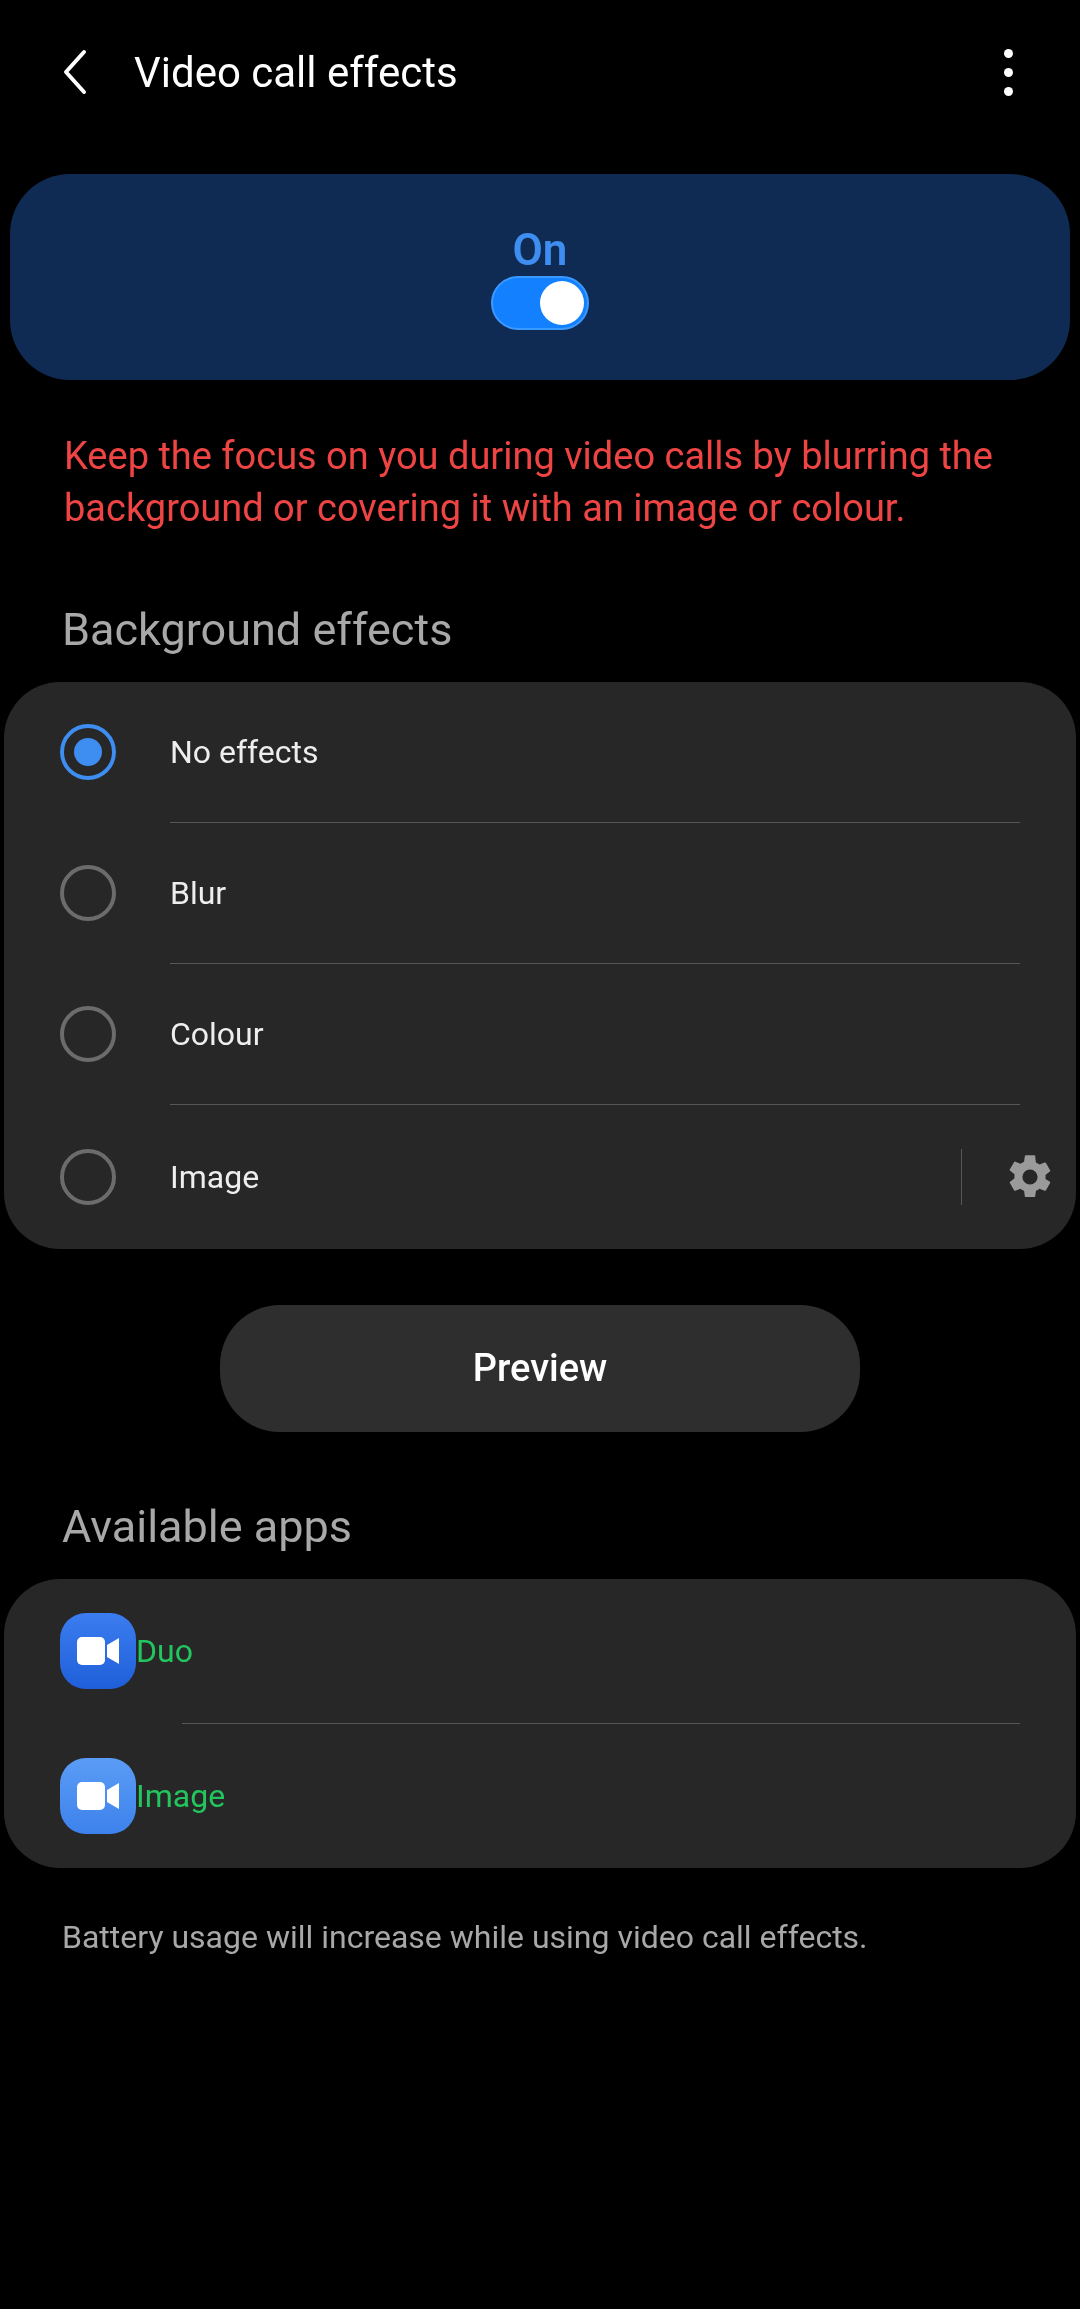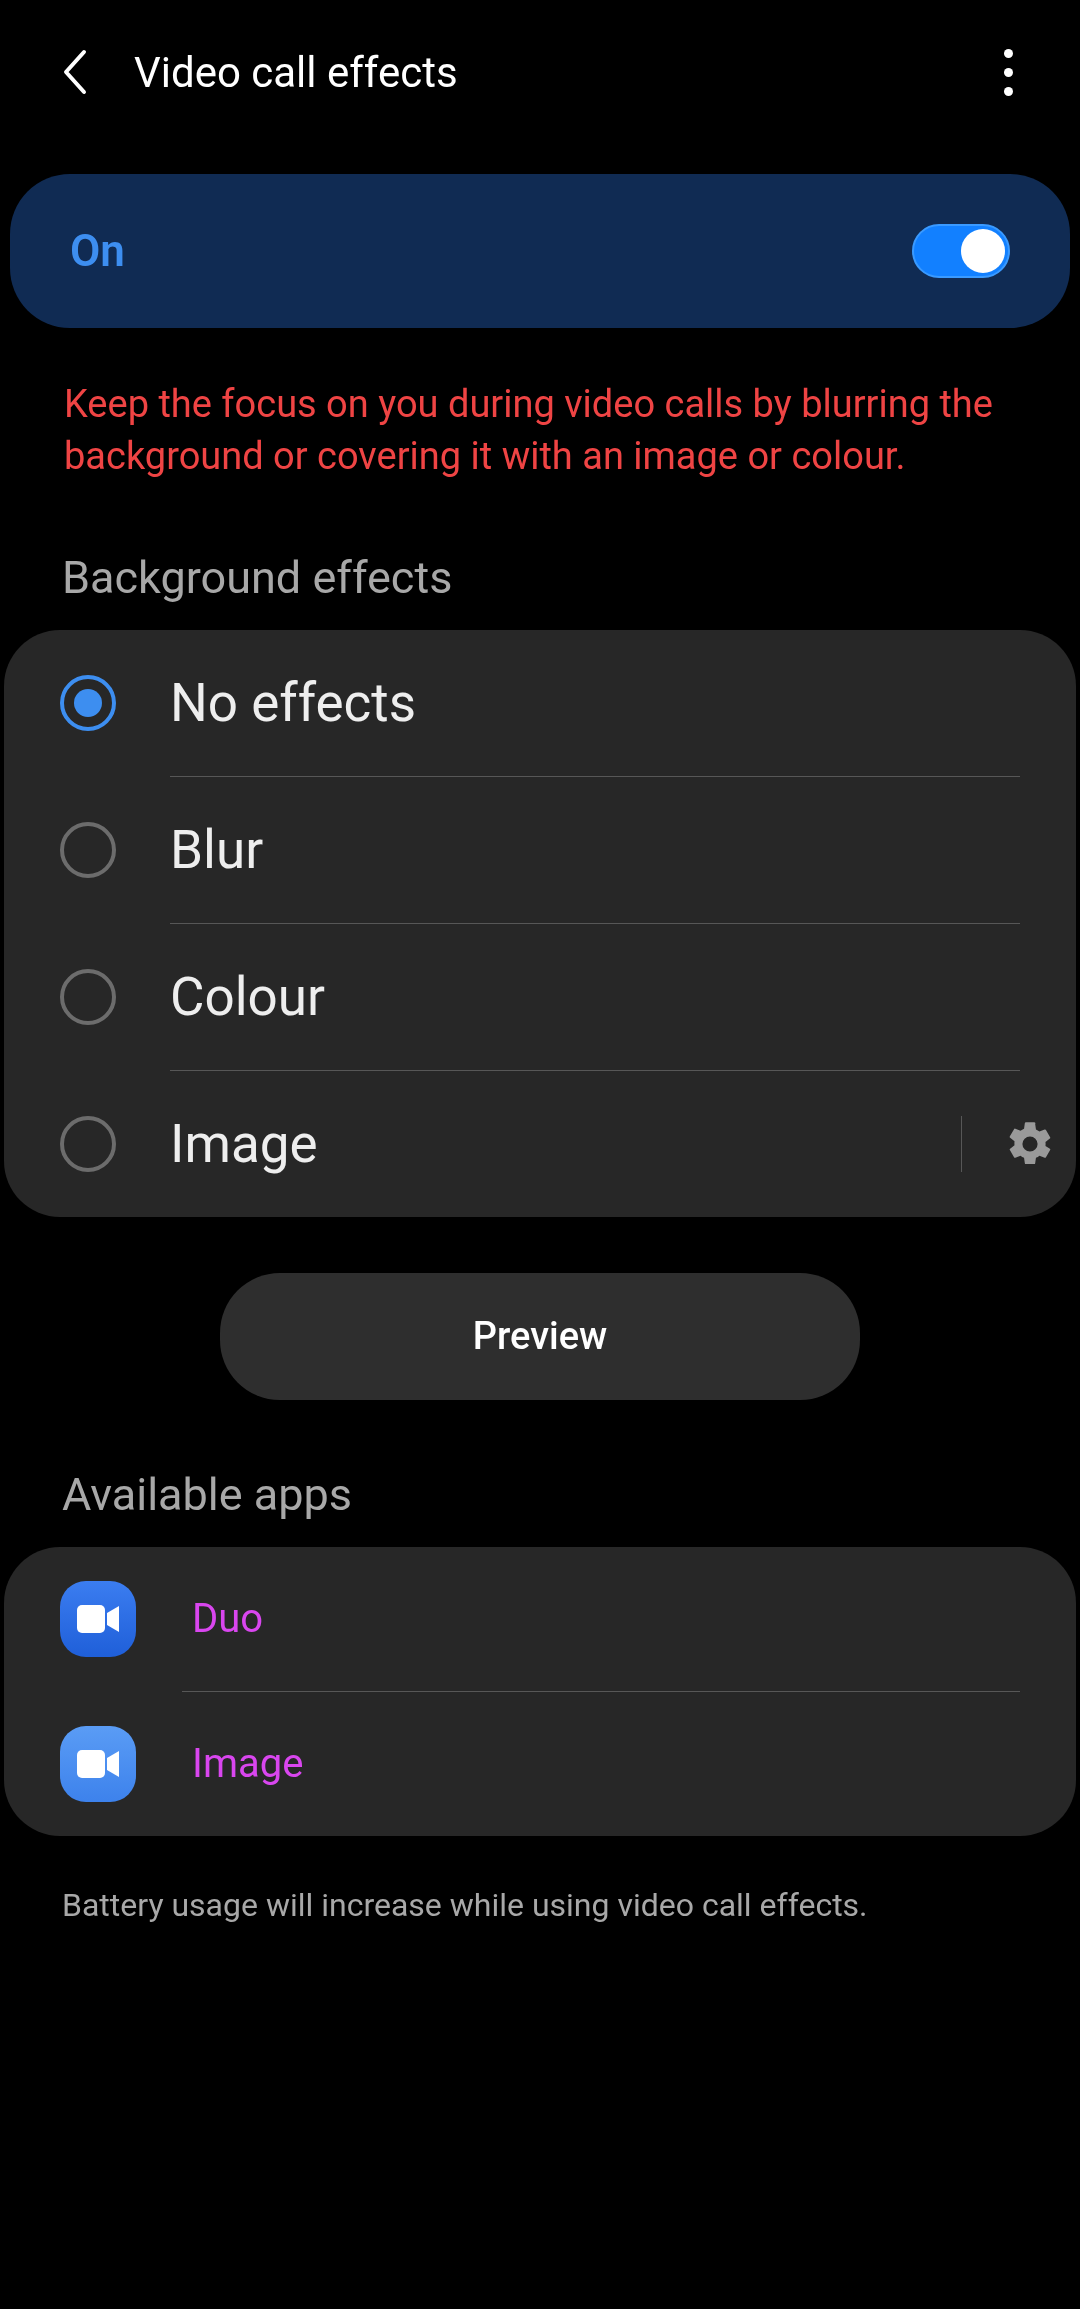--- a/index.html
+++ b/index.html
@@ -55,20 +55,21 @@
       border-radius: 50%;
     }
     .master-toggle-card {
       margin: 30px 10px 0 10px;
       background: #102b53;
       border-radius: 60px;
       padding: 50px 60px;
       display: flex;
       align-items: center;
       justify-content: space-between;
+      flex-direction: column;
     }
     .master-toggle-label {
       font-size: 44px;
       font-weight: 600;
       color: #3d8ef0;
     }
     .switch {
       width: 98px;
       height: 54px;
       background: #1280ff;
@@ -129,21 +130,21 @@
       width: 28px;
       height: 28px;
       border-radius: 50%;
       background: #3d8ef0;
       display: none;
     }
     .radio-outer.selected .radio-inner {
       display: block;
     }
     .radio-label {
-      font-size: 53px;
+      font-size: 32px;
       color: #eeeeee;
       margin-left: 54px;
       flex: 1;
     }
     .row-divider {
       height: 1px;
       background: #575757;
       margin-left: 166px;
       margin-right: 56px;
     }
@@ -195,23 +196,22 @@
       background: linear-gradient(180deg, #3b7df0 0%, #1f5fd9 100%);
     }
     .app-icon.zoom {
       background: linear-gradient(180deg, #5a9cf5 0%, #3d82ec 100%);
     }
     .app-icon svg {
       width: 42px;
       height: 32px;
     }
     .app-label {
-      font-size: 40px;
-      color: #d946ef;
-      margin-left: 56px;
+      font-size: 32px;
+      color: #22c55e;
     }
     .footer-note {
       padding: 50px 62px 0 62px;
       font-size: 32px;
       color: #a8a8a8;
     }
     .app-divider {
       height: 1px;
       background: #575757;
       margin-left: 178px;

